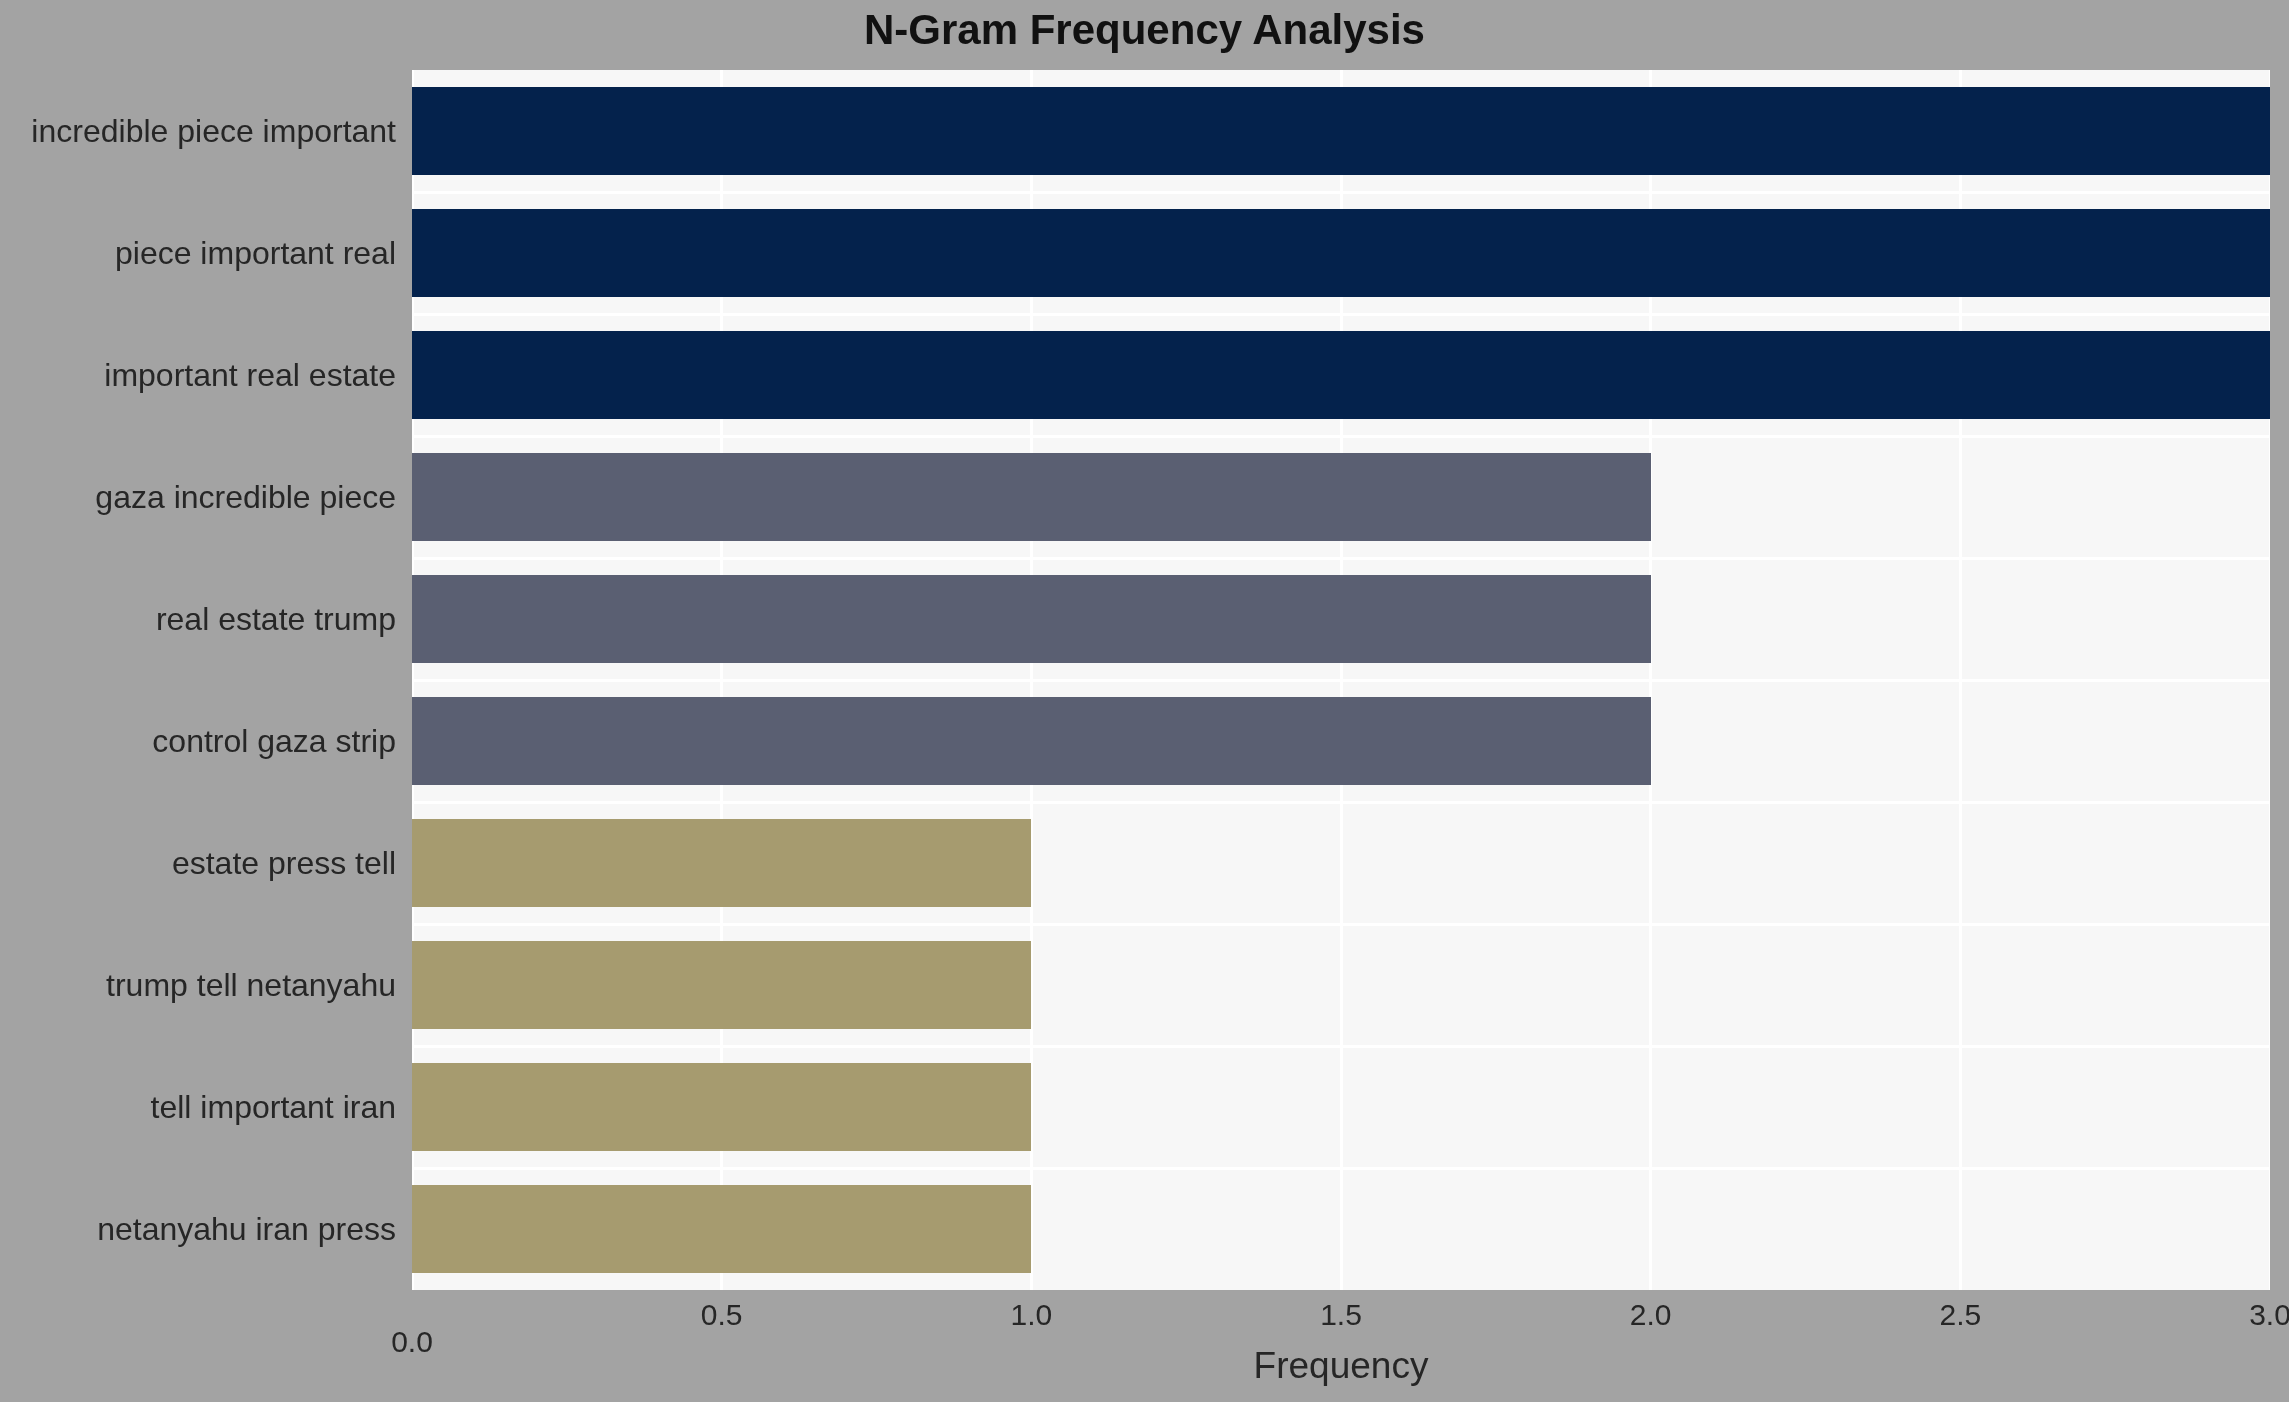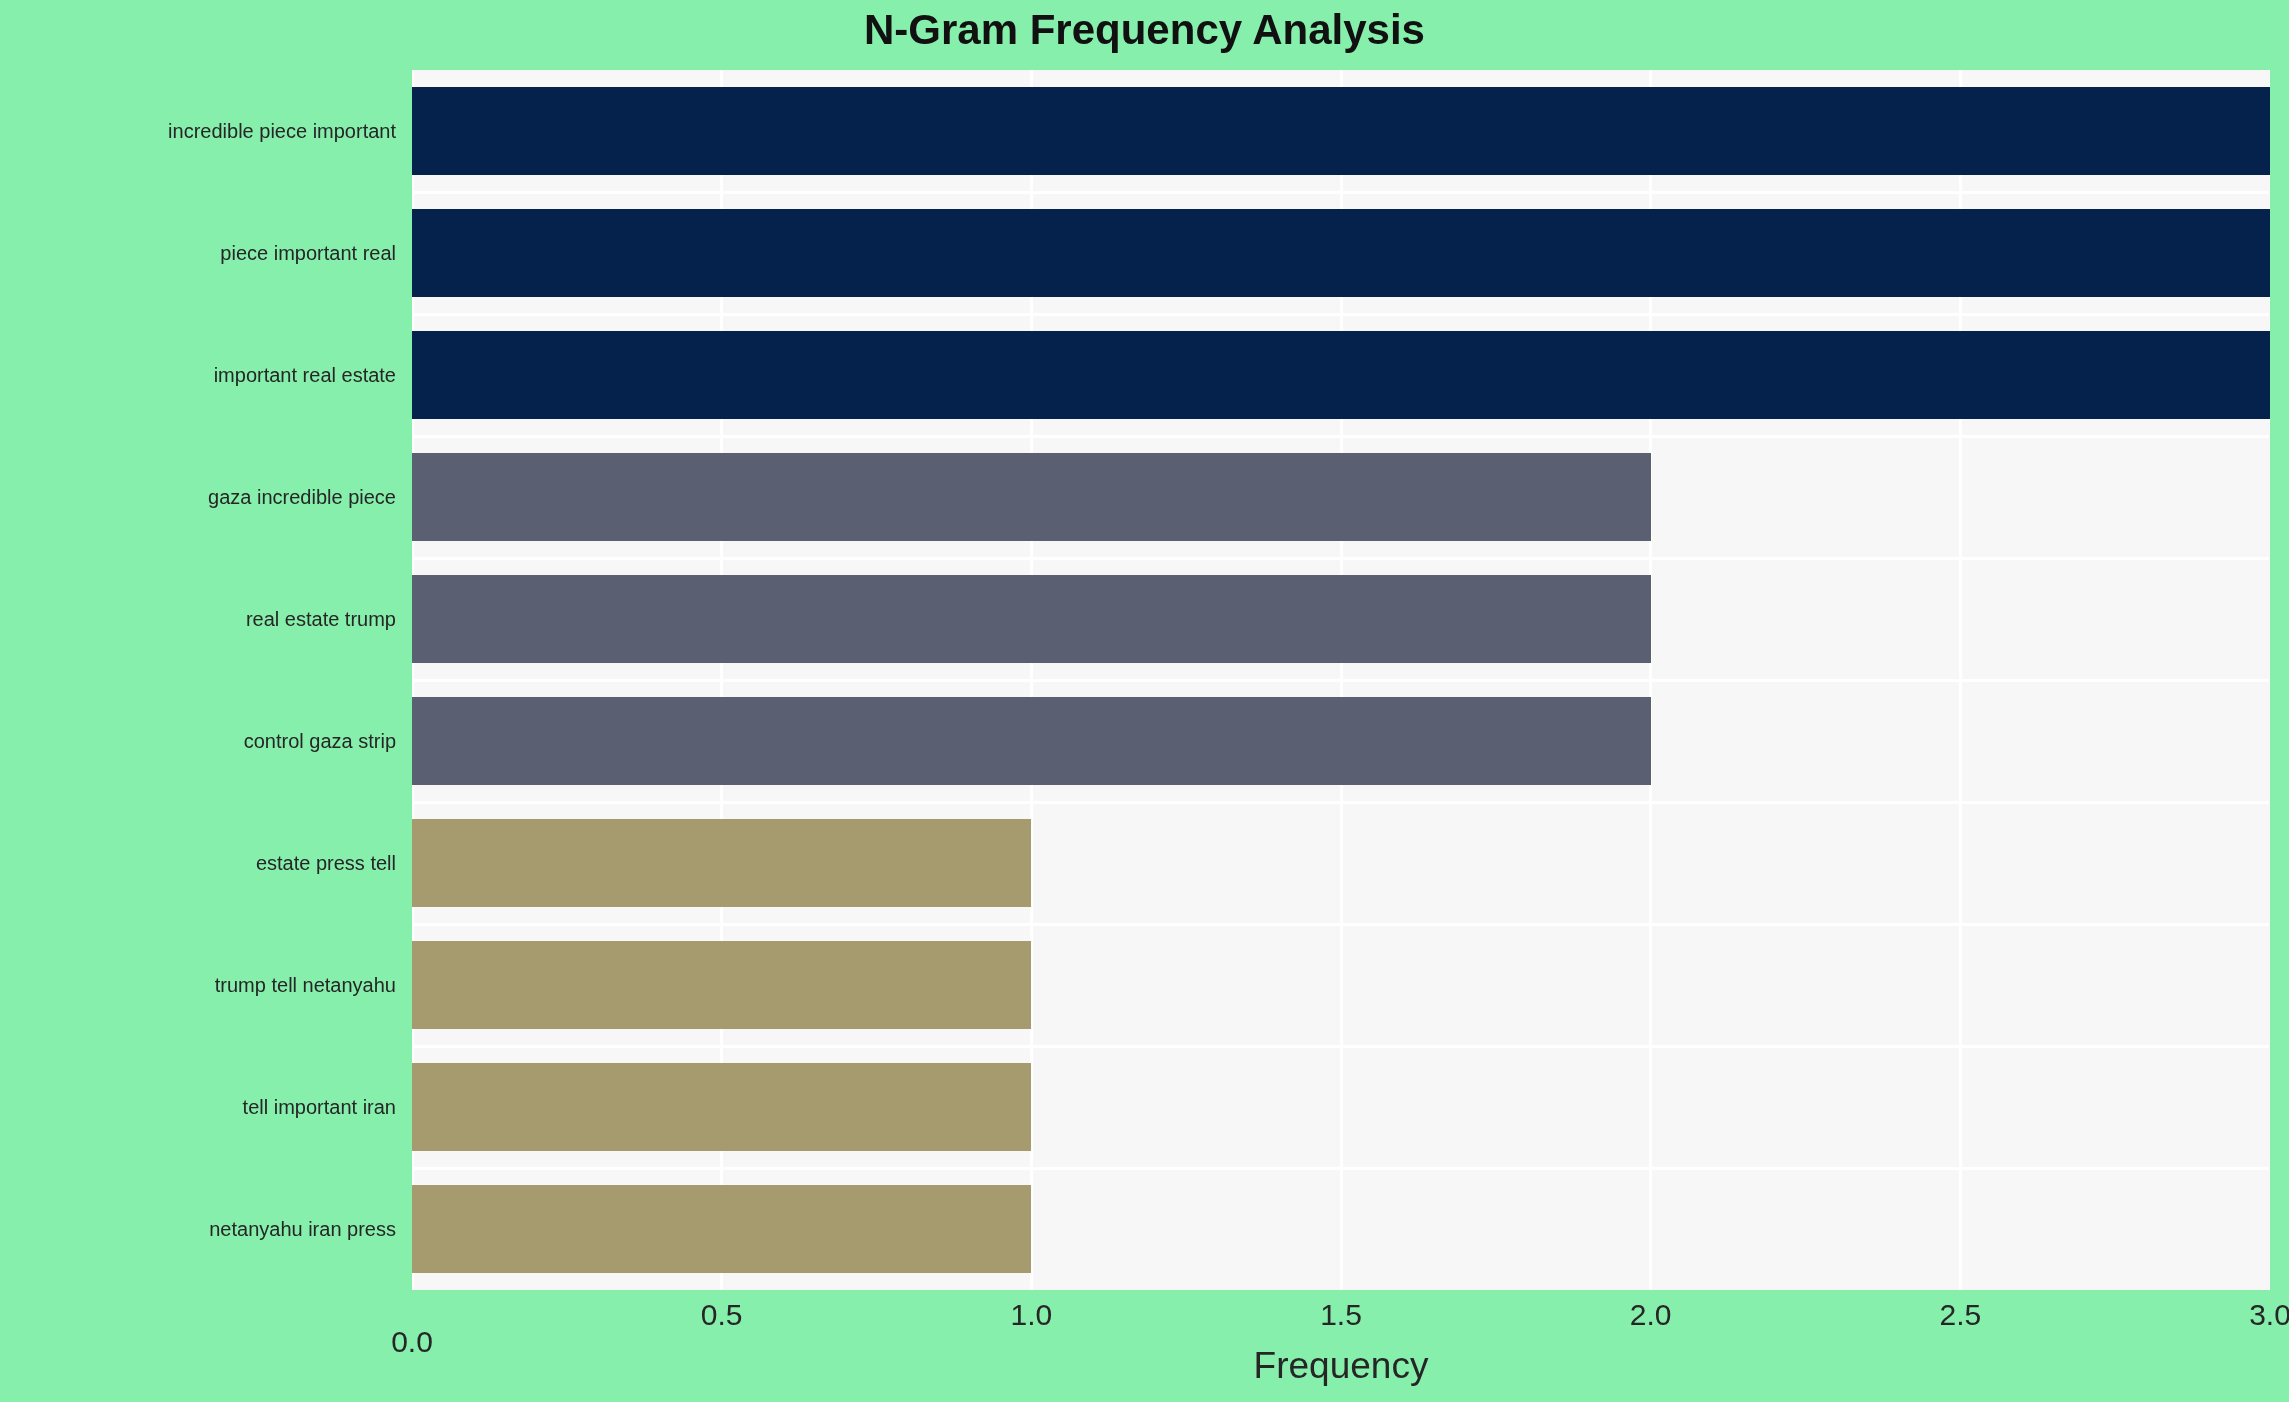--- a/index.html
+++ b/index.html
@@ -14,21 +14,21 @@
     color: #1a1a1a;
     position: relative;
     overflow: hidden;
   }
 
   #figure {
     position: absolute;
     left: 0; top: 0;
     width: 2289px;
     height: 1402px;
-    background: #86efac;
+    background: #a3a3a3;
   }
 
   
   #chart-title {
     position: absolute;
     left: 0;
     top: 6px;
     width: 2289px;
     text-align: center;
     font-size: 42px;
@@ -78,21 +78,21 @@
     left: 0;
     top: 70px;
     width: 396px;
     height: 1220px;
   }
   .y-tick-label {
     position: absolute;
     right: 0;
     width: 396px;
     text-align: right;
-    font-size: 20px;
+    font-size: 32px;
     color: #262626;
     white-space: nowrap;
     line-height: 30px;
   }
 
   
   #x-axis-labels {
     position: absolute;
     left: 412px;
     top: 1298px;

